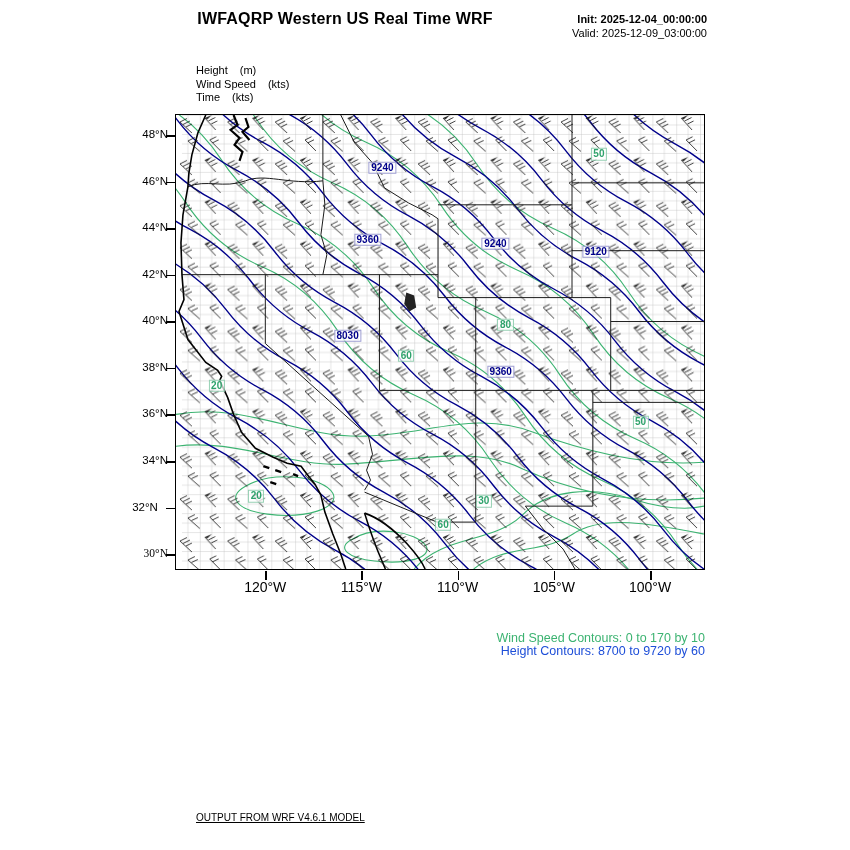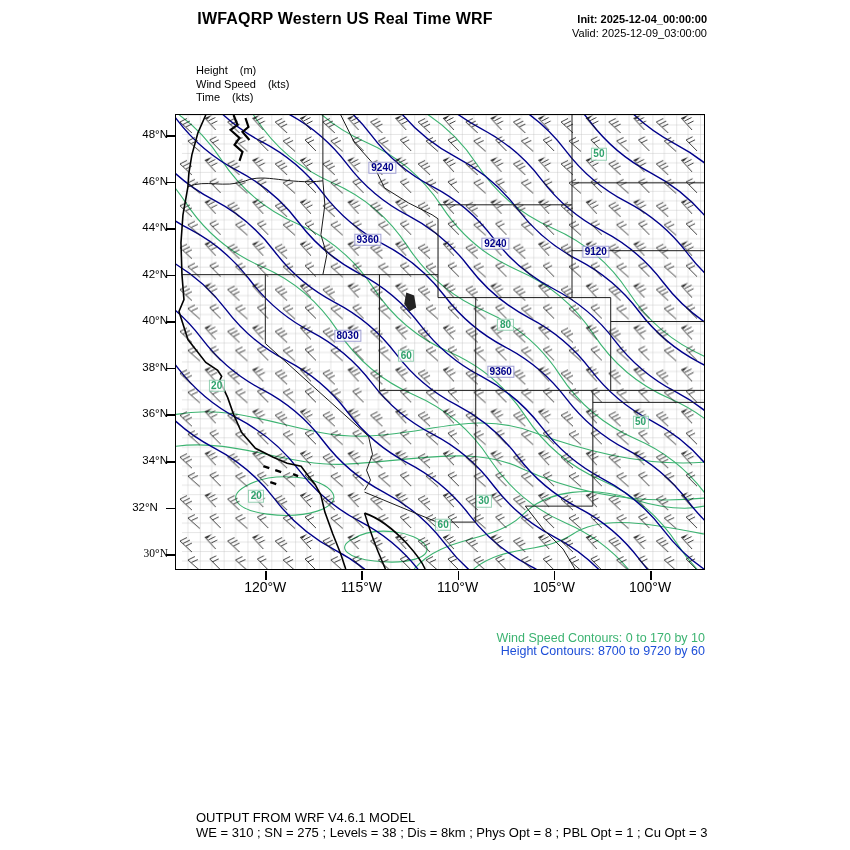--- a/index.html
+++ b/index.html
@@ -22,21 +22,21 @@
   .lon-tick{position:absolute;bottom:-11px;width:1.6px;height:9px;background:#000;}
 
   .clabel{position:absolute;transform:translate(-50%,-50%);font-size:10px;font-weight:bold;line-height:1.05;background:rgba(255,255,255,.72);padding:0 1.5px;white-space:nowrap;}
   .clabel.hgt{color:#00008b;border:1px solid rgba(0,0,139,.38);}
   .clabel.wspd{color:#2fa36c;border:1px solid rgba(47,163,108,.5);}
 
   .caption{position:absolute;right:145px;font-size:12.5px;text-align:right;}
   .caption.height-caption{top:608px;color:#1d4ed8;margin-top:36px;}
   .caption.wind-caption{top:631px;color:#3cb371;}
 
-  .footer{position:absolute;left:196px;top:811px;font-size:13px;line-height:14.5px;color:#000;}
+  .footer{position:absolute;left:196px;top:811px;font-size:10px;line-height:14.5px;color:#000;text-decoration:underline;}
 </style>
 </head>
 <body>
 
 <div class="page-title">IWFAQRP Western US Real Time WRF</div>
 
 <div class="initvalid">
   <div class="init-line">
     <span>Init:</span>
     <span>2025-12-04_00:00:00</span>
@@ -193,14 +193,13 @@
     <span class="clabel wspd" style="left: 15.2%; top: 84%;">20</span>
     <span class="clabel wspd" style="left: 58.3%; top: 85.1%;">30</span>
     <span class="clabel wspd" style="left: 50.6%; top: 90.3%;">60</span>
   </div>
 
 <div class="caption height-caption">Height Contours: 8700 to 9720 by 60</div>
 <div class="caption wind-caption">Wind Speed Contours: 0 to 170 by 10</div>
 
 <div class="footer">
   <div>OUTPUT FROM WRF V4.6.1 MODEL</div>
-  <div>WE = 310 ; SN = 275 ; Levels = 38 ; Dis = 8km ; Phys Opt = 8 ; PBL Opt = 1 ; Cu Opt = 3</div>
 </div>
 
 </body></html>

